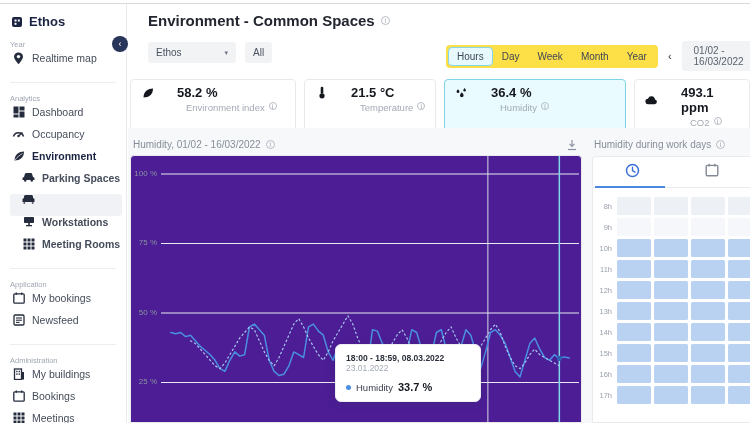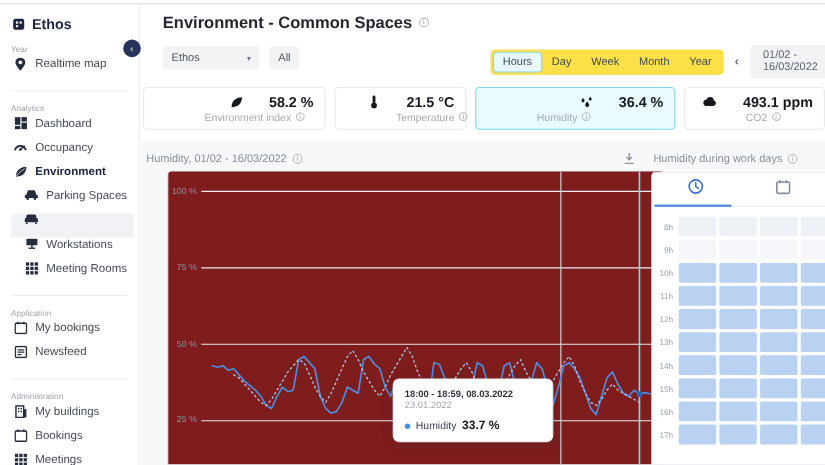--- a/index.html
+++ b/index.html
@@ -6,21 +6,21 @@
   html,body { width:750px; height:423px; overflow:hidden; background:#fff;
     font-family:"Liberation Sans", sans-serif; color:#3f4654; position:relative; }
   .top-line { position:absolute; top:3px; left:0; right:0; height:1px; background:#d9dadc; }
 
   
   .sidebar { position:absolute; left:0; top:4px; width:127px; bottom:0; background:#fff;
     border-right:1px solid #e9eaee; padding:10px 0 0 10px; }
   .logo-row { display:flex; align-items:center; gap:6px; font-size:13px; font-weight:bold; color:#1b2342; margin-bottom:4px;}
   .sec-label { font-size:7.5px; color:#a0a7b2; margin:11px 0 3px 0; }
   .nav-item { display:flex; align-items:flex-start; gap:7px; height:22px; font-size:10.5px; color:#454c5a; cursor:pointer; padding-left:2px; }
-  .nav-item.sub { padding-left:12px; }
+  .nav-item.sub { padding-left:12px;font-weight:bold; }
   .nav-item.bold { font-weight:bold; color:#1b2342; }
   .nav-item.active { background:#f1f2f5; border-radius:3px; font-weight:bold; color:#1b2342; width:112px; }
   .nicon { width:13px; display:inline-flex; justify-content:center; flex:none; }
   .nicon svg { display:block; }
   .side-div { border-top:1px solid #edeef1; margin:8px 10px 0 0; }
   .collapse-btn { position:absolute; left:112px; top:36px; width:16px; height:16px; border-radius:50%;
     background:#27355a; color:#fff; font-size:9px; display:flex; align-items:center; justify-content:center;
     z-index:20; cursor:pointer; }
 
   
@@ -38,31 +38,31 @@
   .range-pill { display:flex; background:#fde047; border-radius:4px; padding:2px; align-items:center; }
   .range-btn { font-size:10px; color:#3f4654; padding:3px 8px; cursor:pointer; border:1px solid transparent; border-radius:4px; }
   .range-btn.sel { background:#e7f9fd; border-color:#84d6e8; }
   .nav-arrow { font-size:11px; color:#2d3340; padding:2px 3px; cursor:pointer; }
   .date-box { background:#f2f3f5; border-radius:3px; font-size:10px; color:#5a6270; padding:4px 12px; cursor:pointer; }
 
   
   .kpi-row { position:absolute; left:130px; top:79px; right:0; display:flex; gap:8px; }
   .kpi { background:#fff; border:1px solid #e7e9ed; border-radius:4px; padding:5px 10px 4px; cursor:pointer; }
   .kpi.sel { background:#e9fbfe; border:1.5px solid #7ed5e7; }
-  .kpi-val { display:flex; align-items:center; gap:23px; font-size:13px; font-weight:bold; color:#15181f;justify-content:flex-end; }
+  .kpi-val { display:flex; align-items:center; gap:23px; font-size:13px; font-weight:bold; color:#15181f; }
   .kpi-lab { font-size:9.5px; color:#a3aab4; margin-top:2px; display:flex; align-items:flex-start; gap:4px;padding-left:45px; }
   .kicon { display:inline-flex; width:13px; justify-content:center; flex:none; }
 
   
   .content-bg { position:absolute; top:128px; left:128px; right:0; bottom:0; background:#f7f8fa; }
   .chart-title { position:absolute; left:133px; top:139px; font-size:10px; color:#868e9b;
     display:flex; align-items:center; gap:5px; }
   .dl-icon { position:absolute; left:566px; top:137px; cursor:pointer; }
-  .chart-card { position:absolute; left:130px; top:155px; width:452px; height:268px; background:#7f1d1d;
-    border:1px solid #e8eaee; border-radius:4px 4px 0 0; overflow:hidden;margin-left:22px; }
+  .chart-card { position:absolute; left:130px; top:155px; width:452px; height:268px; background:#4c1d95;
+    border:1px solid #e8eaee; border-radius:4px 4px 0 0; overflow:hidden; }
   .ytick { position:absolute; left:2px; width:24px; text-align:right; font-size:8px; color:#8b93a0; }
   #chart-svg { position:absolute; inset:0; }
   .tooltip { position:absolute; left:204px; top:188px; width:146px; background:#fff; border-radius:6px;
     box-shadow:0 2px 10px rgba(40,50,70,.18); border:1px solid #eceef2; padding:8px 10px; z-index:5; }
   .tt-line1 { font-size:8.5px; color:#2a2f3a; font-weight:bold; }
   .tt-line1 .tt-cmp { color:#a3aab4; font-weight:normal; }
   .tt-line2 { margin-top:8px; font-size:9.5px; color:#3a4150; display:flex; align-items:center; gap:5px; }
   .tt-dot { width:5px; height:5px; border-radius:50%; background:#4a8fe2; flex:none; }
   .tt-val { font-weight:bold; font-size:11px; color:#15181f; }
 
@@ -298,21 +298,21 @@
             <path d="M1.5 10.5 C1.5 4.5 6 1.5 11 1.5 C11 7.5 7 10.5 1.5 10.5 z" fill="#15181f"></path>
           </svg>
         </span>
       <span>58.2 %</span>
       </div>
     <div class="kpi-lab">
         <span>Environment index</span>
         <span class="info" style="width:8px;height:8px">i</span>
       </div>
   </div>
-  <div class="kpi" style="width:120px">
+  <div class="kpi" style="width:132px">
     <div class="kpi-val">
         <span class="kicon">
       <svg width="8" height="13" viewBox="0 0 8 13">
             <rect x="2.7" y="0.8" width="2.6" height="7" rx="1.3" fill="#15181f"></rect>
             <circle cx="4" cy="9.8" r="2.6" fill="#15181f"></circle>
           </svg>
         </span>
       <span>21.5 °C</span>
       </div>
     <div class="kpi-lab">

